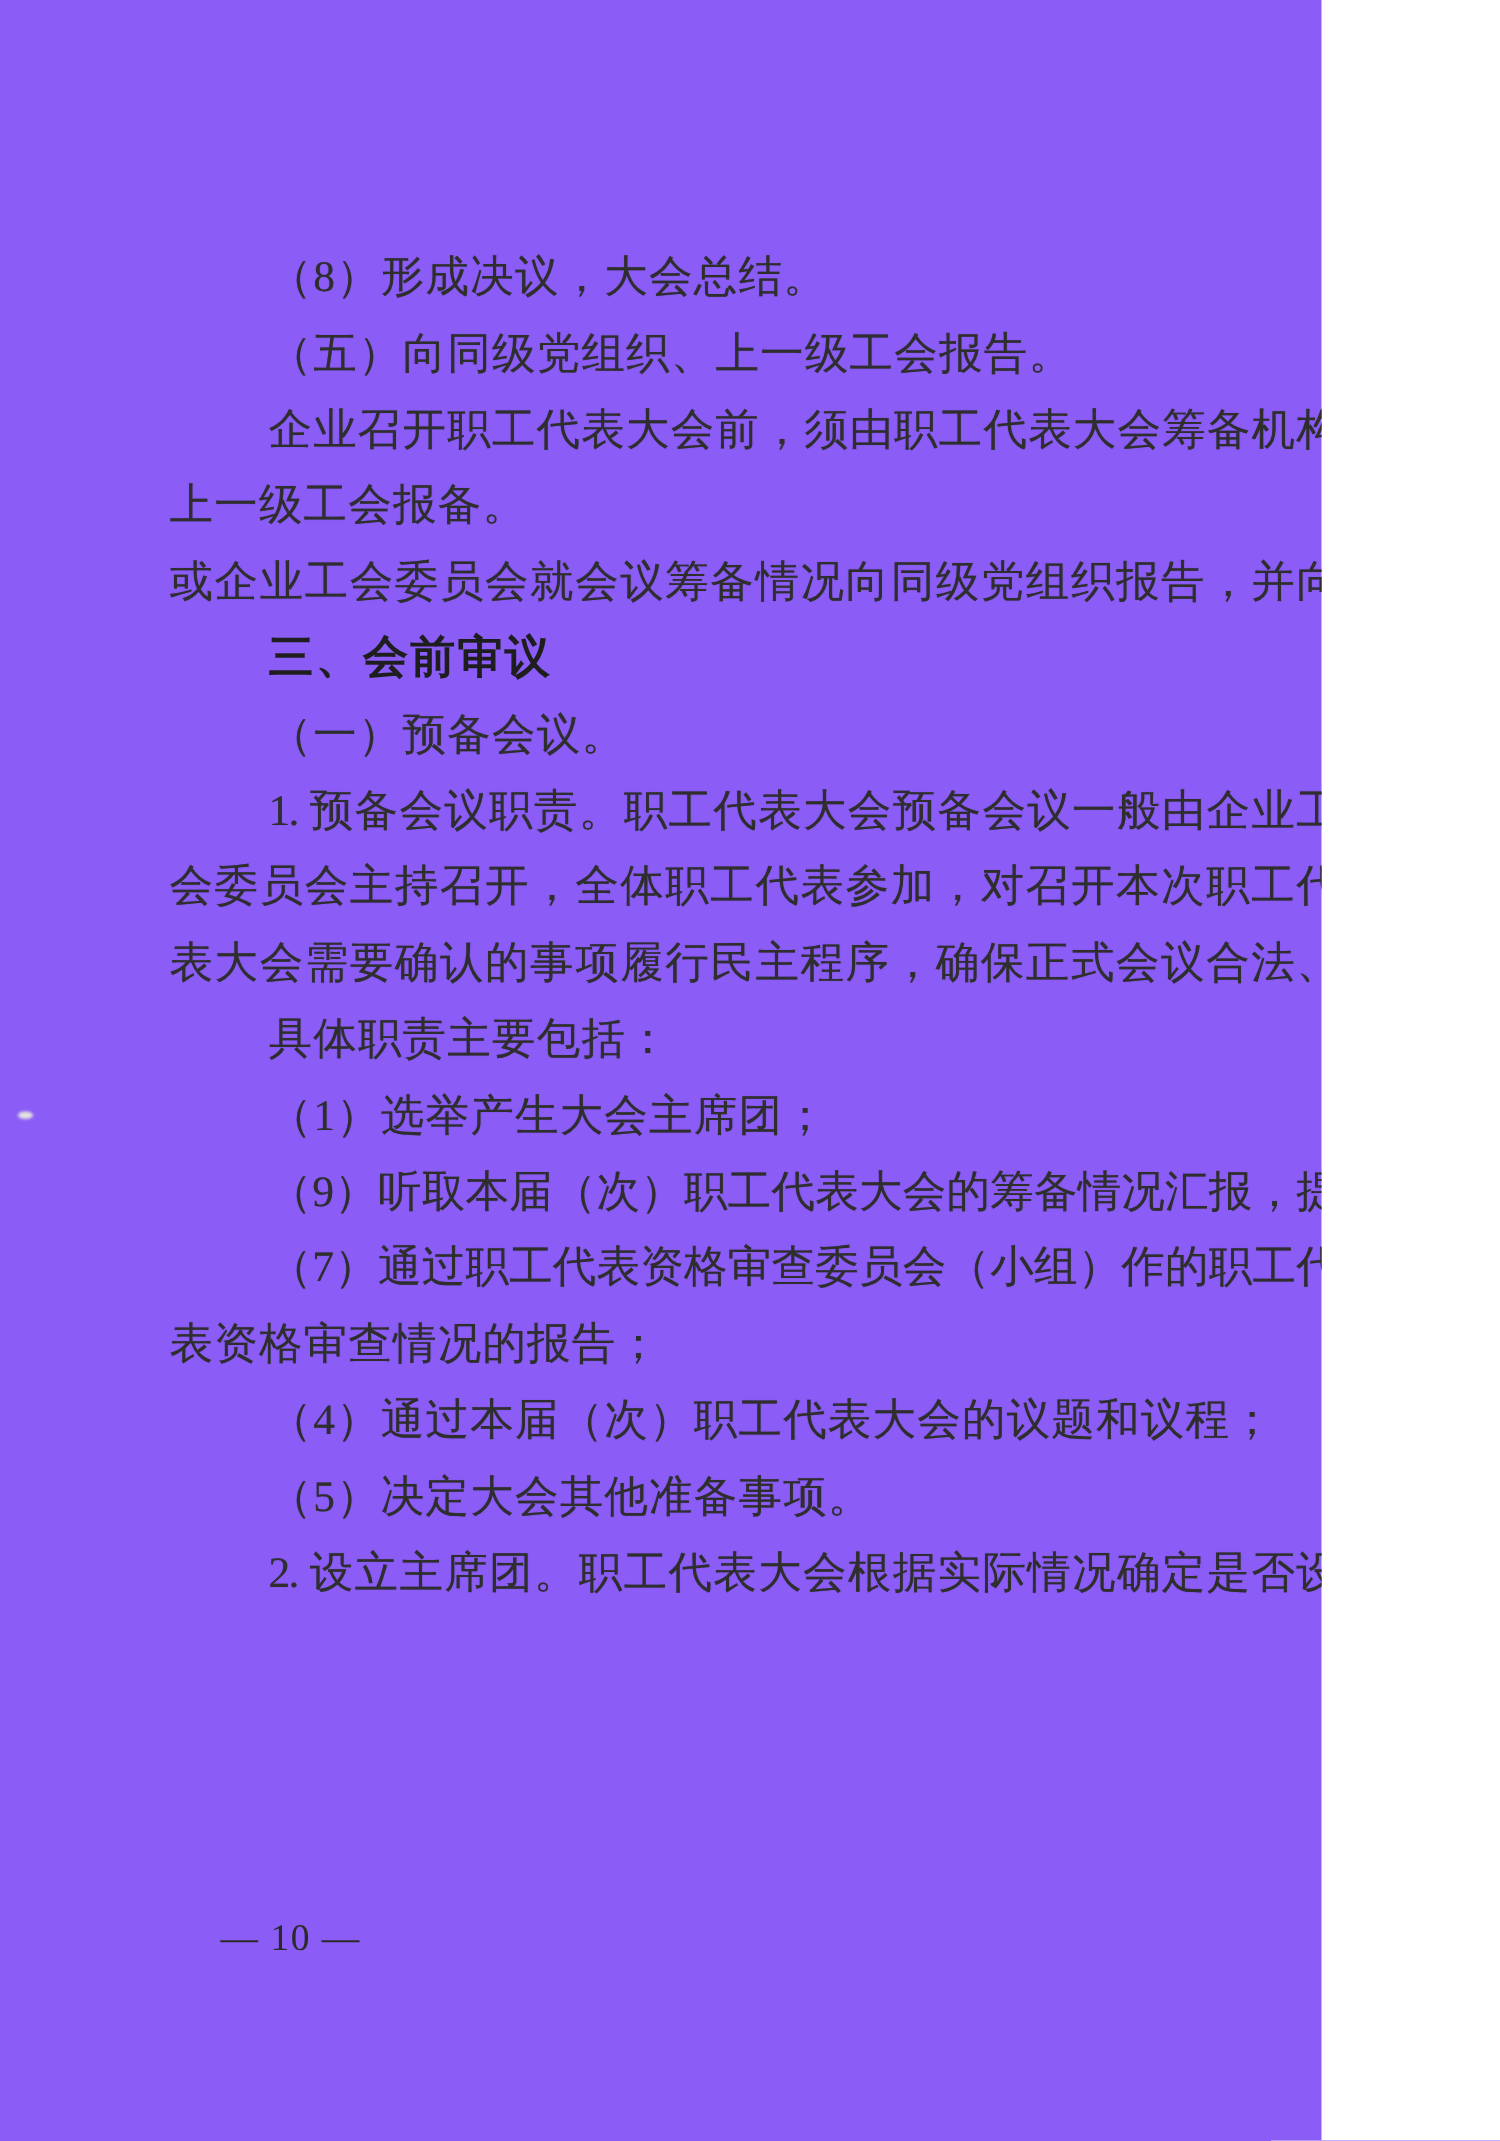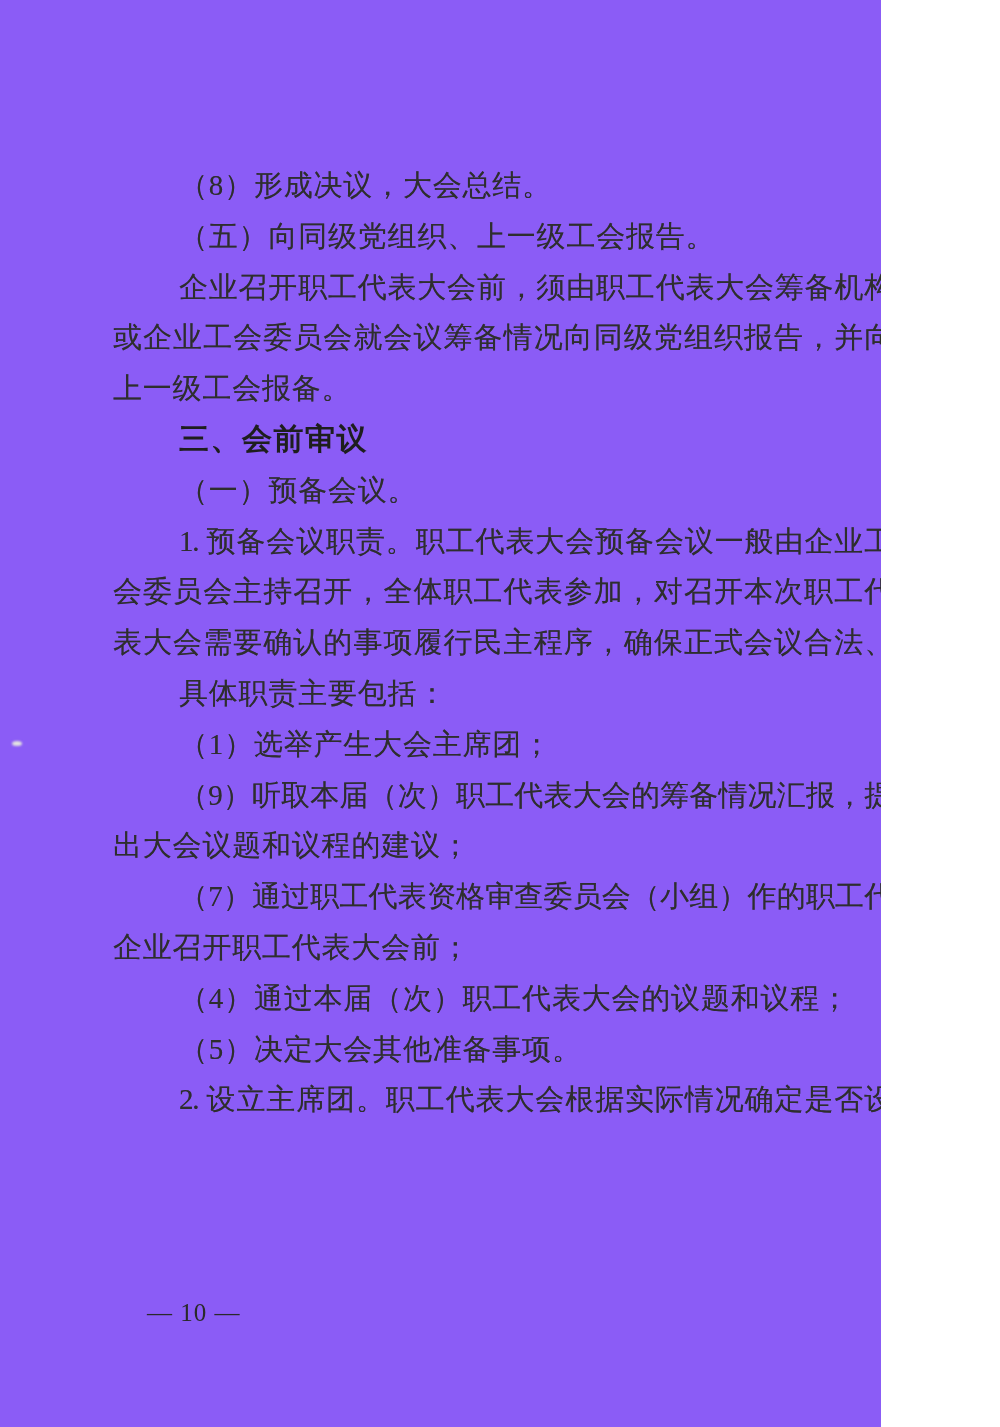--- a/index.html
+++ b/index.html
@@ -41,21 +41,20 @@
     letter-spacing: 1.5px;
     text-shadow: none;
   }
   .footer {
     position: absolute;
     left: 147px;
     top: 1279px;
     font-size: 25px;
     letter-spacing: 1px;
     color: #2a2a2a;
-    margin-top: 20px;
   }
   .artifact {
     position: absolute;
     left: 12px;
     top: 741px;
     width: 10px;
     height: 5px;
     background: #e3e3e0;
     border-radius: 50%;
     filter: blur(1px);
@@ -64,32 +63,31 @@
 </head>
 <body>
 
 <div class="page">
   <div class="artifact"></div>
 
   <div class="textblock">
     <div class="line indent">（8）形成决议，大会总结。</div>
     <div class="line indent">（五）向同级党组织、上一级工会报告。</div>
     <div class="line indent just">企业召开职工代表大会前，须由职工代表大会筹备机构</div>
+    <div class="line">上一级工会报备。</div>
     <div class="line just">或企业工会委员会就会议筹备情况向同级党组织报告，并向</div>
-    <div class="line">上一级工会报备。</div>
     <div class="line indent heading">三、会前审议</div>
     <div class="line indent">（一）预备会议。</div>
     <div class="line indent just">1. 预备会议职责。职工代表大会预备会议一般由企业工</div>
     <div class="line just">会委员会主持召开，全体职工代表参加，对召开本次职工代</div>
     <div class="line just">表大会需要确认的事项履行民主程序，确保正式会议合法、</div>
     <div class="line indent">具体职责主要包括：</div>
     <div class="line indent">（1）选举产生大会主席团；</div>
     <div class="line indent just">（9）听取本届（次）职工代表大会的筹备情况汇报，提</div>
-    <div class="line">出大会议题和议程的建议；</div>
     <div class="line indent just">（7）通过职工代表资格审查委员会（小组）作的职工代</div>
-    <div class="line">企业召开职工代表大会前；</div>
+    <div class="line">表资格审查情况的报告；</div>
     <div class="line indent">（4）通过本届（次）职工代表大会的议题和议程；</div>
     <div class="line indent">（5）决定大会其他准备事项。</div>
     <div class="line indent just">2. 设立主席团。职工代表大会根据实际情况确定是否设</div>
   </div>
 
   <div class="footer">— 10 —</div>
 </div>
 
 </body></html>

